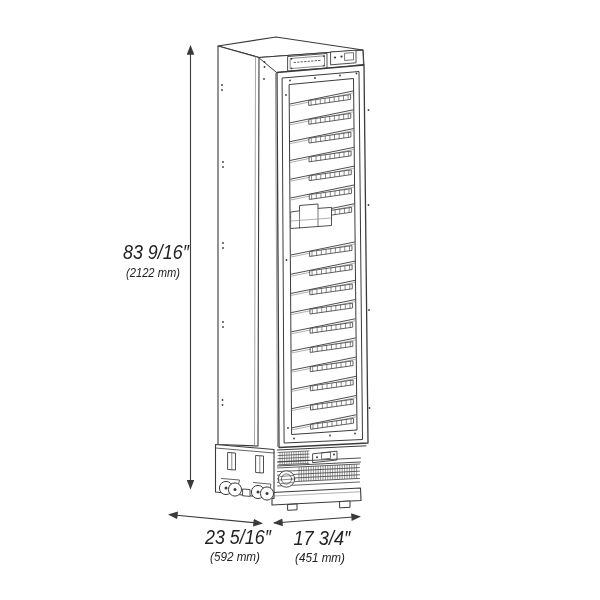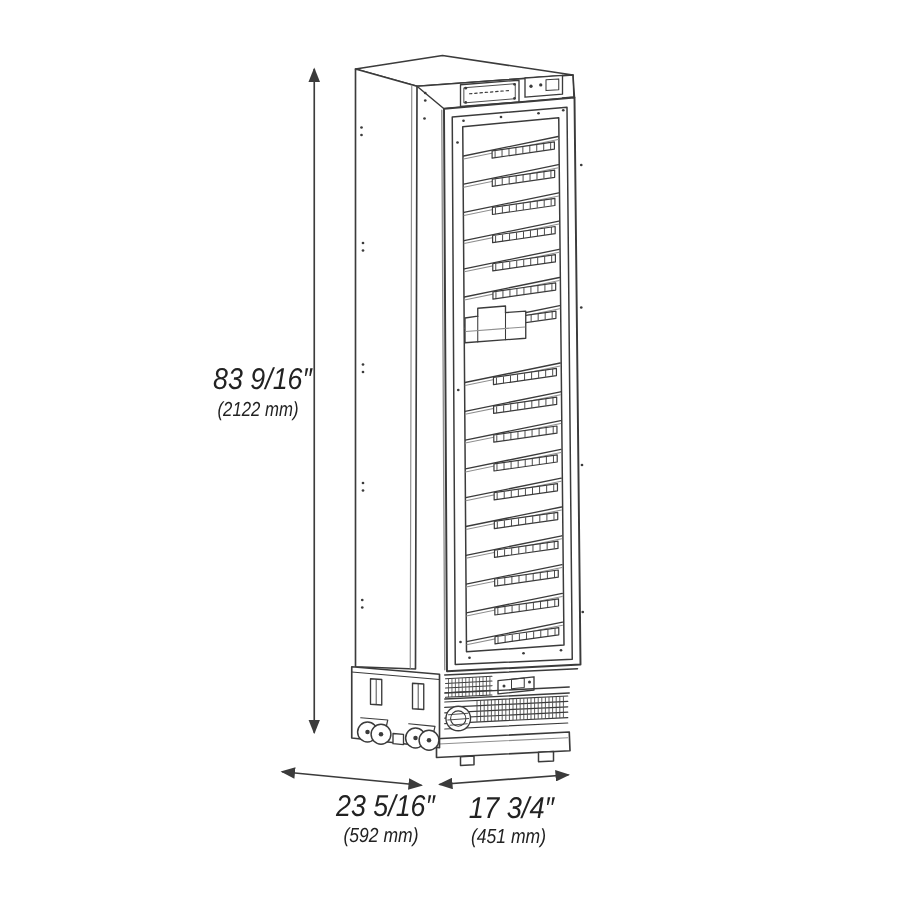--- a/index.html
+++ b/index.html
@@ -1,17 +1,17 @@
 <!DOCTYPE html>
 <html><head>
 <meta charset="utf-8">
 <style>
   html,body{margin:0;padding:0;background:#ffffff;}
   #canvas{position:relative;width:484px;height:600px;background:#ffffff;overflow:hidden;
-          font-family:"Liberation Sans",sans-serif;margin-left:19px;}
+          font-family:"Liberation Sans",sans-serif;}
   svg{display:block;}
   text{font-family:"Liberation Sans",sans-serif;font-style:italic;fill:#222222;}
   .dim-main{font-size:20px;}
   .dim-mm{font-size:13.5px;}
   .ln{stroke:#3b3b3b;fill:none;}
   .ln-lt{stroke:#8f8f8f;fill:none;}
   .face{fill:#ffffff;stroke:#3b3b3b;}
   .dot{fill:#3b3b3b;stroke:none;}
 </style>
 </head>

